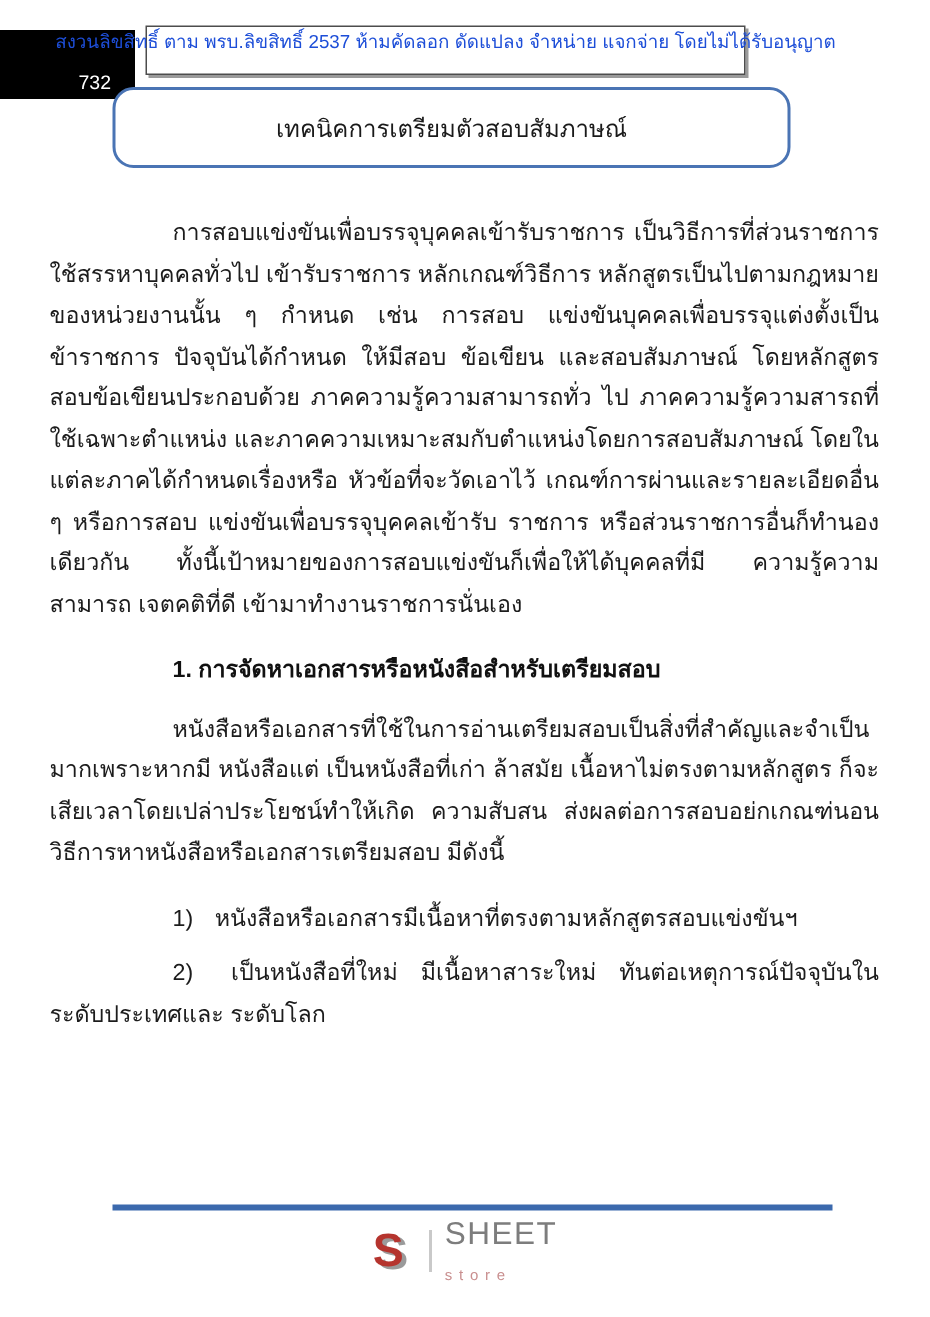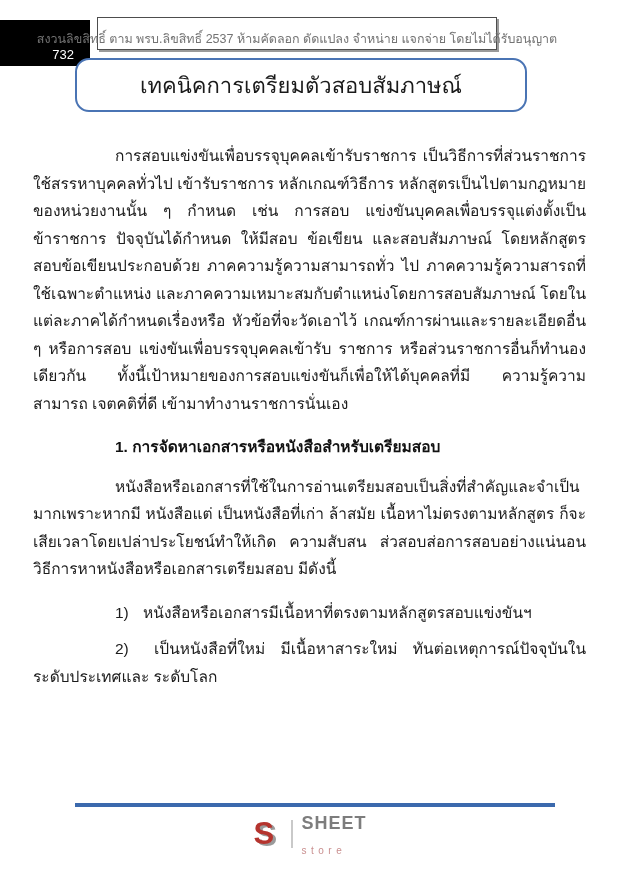--- a/index.html
+++ b/index.html
@@ -21,33 +21,33 @@
     display:flex; align-items:flex-end; justify-content:flex-end;
     padding:0 16px 4px 0;
     font-size:13px;
   }
   .copyright-box {
     position:absolute; left:97px; top:17px;
     width:400px; height:33px;
     background:#ffffff;
     border:1px solid #4d4d4d;
     box-shadow:2px 2px 0 #9a9a9a;
-    display:flex; align-items:flex-end; justify-content:center;
+    display:flex; align-items:flex-start; justify-content:center;
     font-size:12.5px;
-    color:#737373;
+    color:#1d4ed8;
     white-space:nowrap;
   }
   
   .title-box {
     position:absolute; left:75px; top:58px;
     width:452px; height:54px;
     border:2.5px solid #4a74b4;
     border-radius:14px;
     display:flex; align-items:center; justify-content:center;
-    font-size:22px;
+    font-size:16px;
     color:#1a1a1a;
     background:#ffffff;
   }
   
   .body-area {
     position:absolute; left:33px; top:142px;
     width:553px;
   }
   .body-paragraph {
     font-size:15.5px;
@@ -101,22 +101,22 @@
   .logo-s .s-front {
     position:absolute; left:0; top:0;
     color:#b5342e;
   }
   .logo-bar {
     width:2px; height:28px;
     background:#c9c9c9;
   }
   .logo-wordmark { display:flex; flex-direction:column; }
   .logo-name {
-    font-size:18px;
-    font-weight:bold;
+    font-size:21px;
+    font-weight:normal;
     color:#7d7d7d;
     letter-spacing:1px;
     line-height:22px;
   }
   .logo-sub {
     font-size:10px;
     letter-spacing:4.5px;
     color:#c98f8f;
     line-height:10px;
     margin-top:12px;
@@ -136,21 +136,21 @@
 
   <div class="title-box">
     <span>เทคนิคการเตรียมตัวสอบสัมภาษณ์</span>
   </div>
 
   <div class="body-area">
     <p class="body-paragraph">การสอบแข่งขันเพื่อบรรจุบุคคลเข้ารับราชการ เป็นวิธีการที่ส่วนราชการใช้สรรหาบุคคลทั่วไป เข้ารับราชการ หลักเกณฑ์วิธีการ หลักสูตรเป็นไปตามกฎหมายของหน่วยงานนั้น ๆ กำหนด เช่น การสอบ แข่งขันบุคคลเพื่อบรรจุแต่งตั้งเป็นข้าราชการ ปัจจุบันได้กำหนด ให้มีสอบ ข้อเขียน และสอบสัมภาษณ์ โดยหลักสูตรสอบข้อเขียนประกอบด้วย ภาคความรู้ความสามารถทั่ว ไป ภาคความรู้ความสารถที่ใช้เฉพาะตำแหน่ง และภาคความเหมาะสมกับตำแหน่งโดยการสอบสัมภาษณ์ โดยในแต่ละภาคได้กำหนดเรื่องหรือ หัวข้อที่จะวัดเอาไว้ เกณฑ์การผ่านและรายละเอียดอื่น ๆ หรือการสอบ แข่งขันเพื่อบรรจุบุคคลเข้ารับ ราชการ หรือส่วนราชการอื่นก็ทำนองเดียวกัน ทั้งนี้เป้าหมายของการสอบแข่งขันก็เพื่อให้ได้บุคคลที่มี ความรู้ความสามารถ เจตคติที่ดี เข้ามาทำงานราชการนั่นเอง</p>
 
     <p class="section-heading">1. การจัดหาเอกสารหรือหนังสือสำหรับเตรียมสอบ</p>
 
-    <p class="body-paragraph">หนังสือหรือเอกสารที่ใช้ในการอ่านเตรียมสอบเป็นสิ่งที่สำคัญและจำเป็นมากเพราะหากมี หนังสือแต่ เป็นหนังสือที่เก่า ล้าสมัย เนื้อหาไม่ตรงตามหลักสูตร ก็จะเสียเวลาโดยเปล่าประโยชน์ทำให้เกิด ความสับสน ส่วสอบส่อการสอบอย่างแน่นอน วิธีการหาหนังสือหรือเอกสารเตรียมสอบ มีดังนี้</p>
+    <p class="body-paragraph">หนังสือหรือเอกสารที่ใช้ในการอ่านเตรียมสอบเป็นสิ่งที่สำคัญและจำเป็นมากเพราะหากมี หนังสือแต่ เป็นหนังสือที่เก่า ล้าสมัย เนื้อหาไม่ตรงตามหลักสูตร ก็จะเสียเวลาโดยเปล่าประโยชน์ทำให้เกิด ความสับสน ส่งผลต่อการสอบอย่กเกณฑ่นอน วิธีการหาหนังสือหรือเอกสารเตรียมสอบ มีดังนี้</p>
 
     <p class="list-paragraph">
       <span class="list-num">1)</span>
       <span>หนังสือหรือเอกสารมีเนื้อหาที่ตรงตามหลักสูตรสอบแข่งขันฯ</span>
     </p>
     <p class="list-paragraph">
       <span class="list-num">2)</span>
       <span>เป็นหนังสือที่ใหม่ มีเนื้อหาสาระใหม่ ทันต่อเหตุการณ์ปัจจุบันในระดับประเทศและ ระดับโลก</span>
     </p>
 

